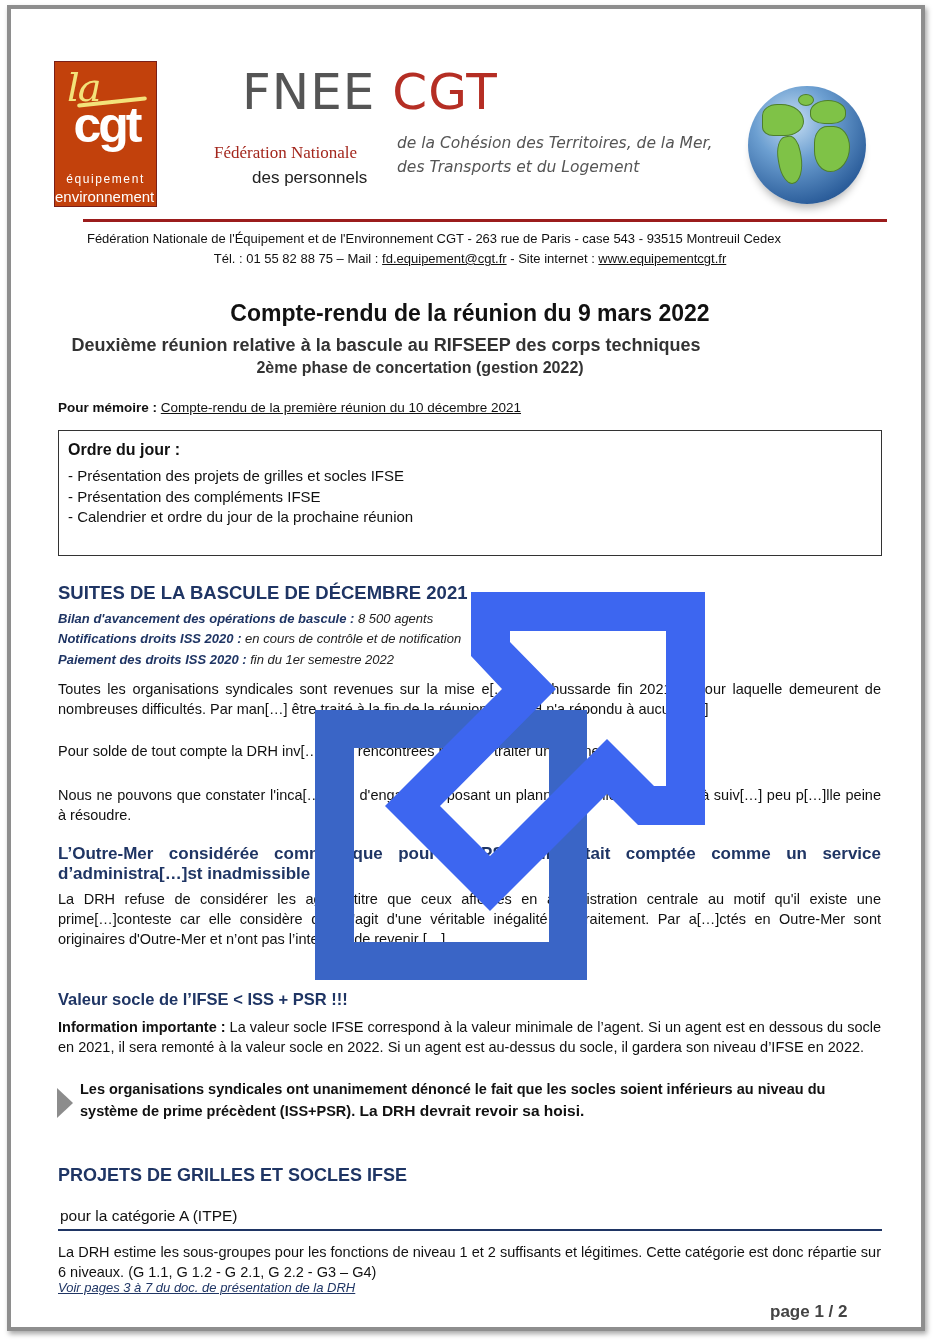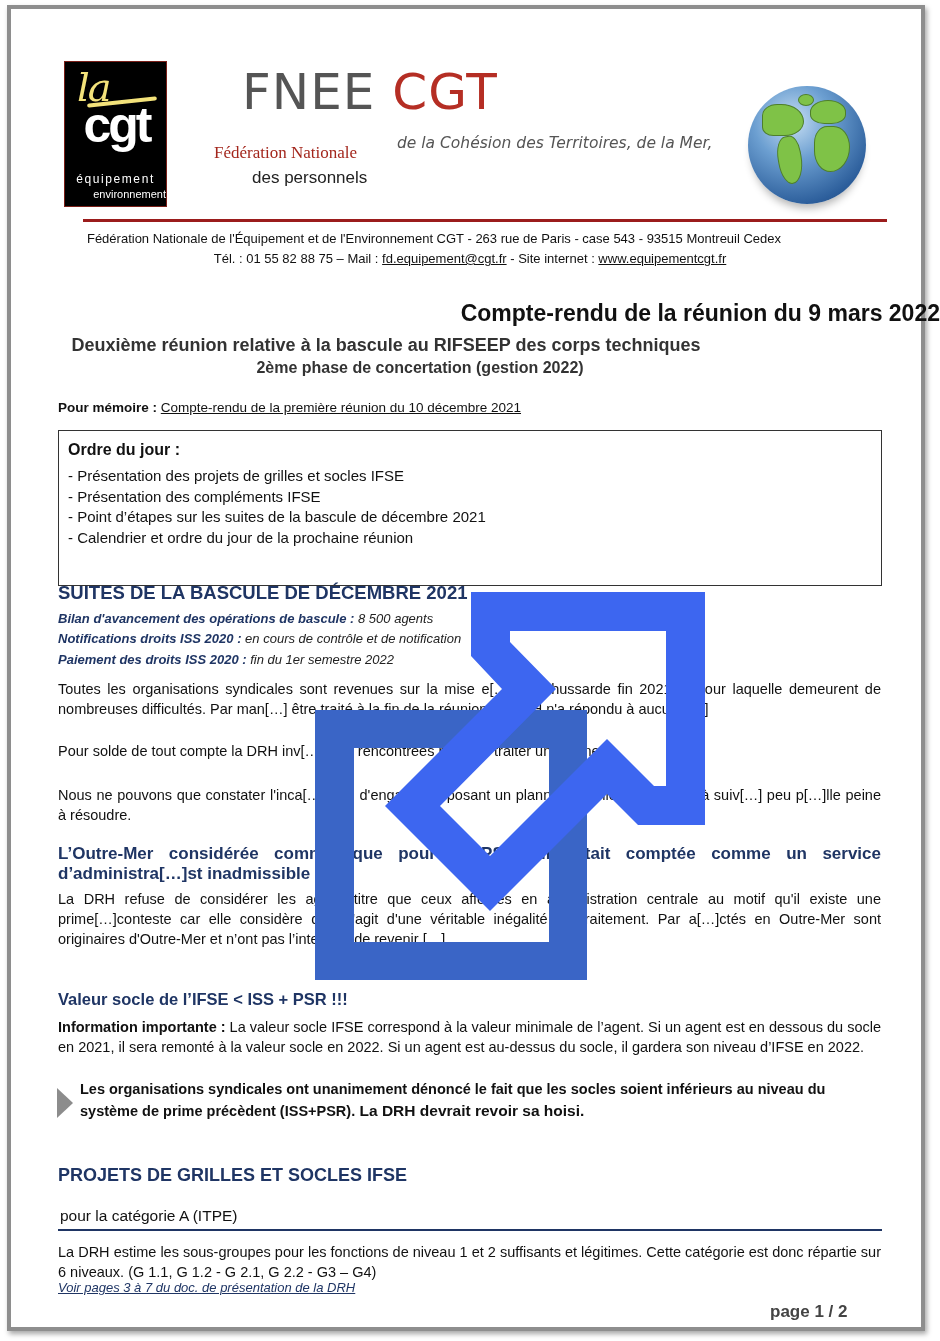--- a/index.html
+++ b/index.html
@@ -3,51 +3,51 @@
 <meta charset="utf-8">
 <style>
   html, body { margin:0; padding:0; }
   body { width:940px; height:1341px; background:#ffffff; position:relative; overflow:hidden;
          font-family:"Liberation Sans", sans-serif; color:#111; }
   .frame { position:absolute; left:7px; top:5px; width:918px; height:1326px;
            border:4px solid #8e8e8e; box-shadow: 2px 3px 5px rgba(0,0,0,0.35); background:#fff; box-sizing:border-box; }
   .abs { position:absolute; }
 
   
-  .logo { left:64px; top:61px; width:103px; height:146px; background:#000000; border:1px solid #7a1f18; box-sizing:border-box; }
+  .logo { left:54px; top:61px; width:103px; height:146px; background:#c2410c; border:1px solid #7a1f18; box-sizing:border-box; }
   .logo .la { position:absolute; left:12px; top:2px; font-family:"DejaVu Serif", serif; font-style:italic; font-size:40px; color:#f3e27a; letter-spacing:-2px; }
   .logo .la-stroke { position:absolute; left:22px; top:38px; width:70px; height:4px; background:#f3e27a; transform:rotate(-6deg); border-radius:2px; }
   .logo .cgt { position:absolute; left:2px; top:34px; width:99px; text-align:center; font-family:"Liberation Sans", sans-serif; font-weight:bold; font-size:50px; color:#fff; letter-spacing:-3px; }
   .logo .eq { position:absolute; left:0; top:110px; width:101px; text-align:center; font-size:12px; color:#fff; letter-spacing:1.6px; }
-  .logo .env { position:absolute; left:0; top:126px; width:101px; text-align:right; font-size:11px; color:#fff; }
+  .logo .env { position:absolute; left:0; top:126px; width:101px; text-align:left; font-size:15px; color:#fff; }
 
   .fnee { left:242px; top:62px; font-size:50px; font-family:"DejaVu Sans", sans-serif; color:#555; letter-spacing:1px; line-height:60px; }
   .fnee .cgt-red { color:#b52e24; }
   .fed1 { left:214px; top:143px; font-size:17px; color:#a3261c; font-family:Liberation Serif, serif; }
   .fed2 { left:252px; top:168px; font-size:17px; color:#222; font-family:"Liberation Sans", sans-serif; }
   .min { left:397px; top:131px; font-size:15.5px; line-height:24px; font-style:italic; color:#555; font-family:"DejaVu Sans", sans-serif; }
   .globe { left:748px; top:86px; width:118px; height:118px; border-radius:50%;
            background: radial-gradient(circle at 38% 30%, #c8dff3 0%, #6c9fd1 35%, #2d5f9c 75%, #1a3c6b 100%);
            box-shadow: 0 8px 8px -4px rgba(0,0,0,0.3); overflow:hidden; }
   .globe .land { position:absolute; background:#7fc247; border:1px solid #4e7f2b; }
   .hr-red { left:83px; top:219px; width:804px; height:3px; background:#9b1c1c; }
   .addr1 { left:0; width:868px; top:231px; text-align:center; font-size:13px; color:#111; }
   .addr2 { left:0; width:940px; top:251px; text-align:center; font-size:13px; color:#111; }
   .addr2 .u { text-decoration:underline; }
 
   
-  .title { left:0; width:940px; top:300px; text-align:right; font-weight:bold; font-size:23px; color:#111; }
+  .title { left:0; width:940px; top:300px; text-align:center; font-weight:bold; font-size:23px; color:#111; }
   .sub1 { left:0; width:772px; top:335px; text-align:center; font-weight:bold; font-size:18px; color:#333; }
   .sub2 { left:0; width:840px; top:359px; text-align:center; font-weight:bold; font-size:16px; color:#333; }
   .memo { left:58px; top:400px; font-size:13.5px; }
   .memo b { font-weight:bold; }
   .memo .u { text-decoration:underline; }
 
   
-  .agenda { left:58px; top:430px; width:824px; height:156px; border:1px solid #333; box-sizing:border-box; padding:10px 9px; }
+  .agenda { left:58px; top:430px; width:824px; height:126px; border:1px solid #333; box-sizing:border-box; padding:10px 9px; }
   .agenda .h { font-weight:bold; font-size:16px; margin-bottom:7px; }
   .agenda .it { font-size:15px; line-height:20.5px; }
 
   
   .sec { font-weight:bold; color:#1f3564; }
   .s1 { left:58px; top:582px; font-size:18.5px; }
   .bl { left:58px; font-size:13px; font-style:italic; color:#1f3564; }
   .bl b { font-weight:bold; }
   .bl span.v { color:#222; font-weight:normal; }
   .p { left:58px; width:823px; font-size:14.5px; line-height:20px; text-align:justify; color:#111; }
@@ -77,20 +77,21 @@
   <span class="cgt">cgt</span>
   <span class="eq">équipement</span>
   <span class="env">environnement</span>
 </div>
 
 <div class="abs fnee"><span>FNEE</span> <span class="cgt-red">CGT</span></div>
 <div class="abs fed1">Fédération Nationale</div>
 <div class="abs fed2">des personnels</div>
 <div class="abs min">
   <div>de la Cohésion des Territoires, de la Mer,</div>
+  <div>des Transports et du Logement</div>
 </div>
 
 <div class="abs globe">
   <div class="land" style="left:14px;top:18px;width:40px;height:30px;border-radius:40% 60% 50% 30%;"></div>
   <div class="land" style="left:30px;top:50px;width:22px;height:46px;border-radius:50% 40% 60% 50%;transform:rotate(-10deg);"></div>
   <div class="land" style="left:62px;top:14px;width:34px;height:22px;border-radius:50% 50% 40% 40%;"></div>
   <div class="land" style="left:66px;top:40px;width:34px;height:44px;border-radius:40% 50% 60% 50%;"></div>
   <div class="land" style="left:50px;top:8px;width:14px;height:10px;border-radius:50%;"></div>
 </div>
 
@@ -100,21 +101,20 @@
 
 <div class="abs title">Compte-rendu de la réunion du 9 mars 2022</div>
 <div class="abs sub1">Deuxième réunion relative à la bascule au RIFSEEP des corps techniques</div>
 <div class="abs sub2">2ème phase de concertation (gestion 2022)</div>
 <div class="abs memo"><b>Pour mémoire : </b><span class="u">Compte-rendu de la première réunion du 10 décembre 2021</span></div>
 
 <div class="abs agenda">
   <div class="h">Ordre du jour :</div>
   <div class="it">- Présentation des projets de grilles et socles IFSE</div>
   <div class="it">- Présentation des compléments IFSE</div>
-  <div class="it">- Point d’étapes sur les suites de la bascule de décembre 2021</div>
   <div class="it">- Calendrier et ordre du jour de la prochaine réunion</div>
 </div>
 
 <div class="abs sec s1">SUITES DE LA BASCULE DE DÉCEMBRE 2021</div>
 <div class="abs bl" style="top:611px"><b>Bilan d'avancement des opérations de bascule :</b><span class="v"> 8 500 agents</span></div>
 <div class="abs bl" style="top:631px"><b>Notifications droits ISS 2020 :</b><span class="v"> en cours de contrôle et de notification</span></div>
 <div class="abs bl" style="top:652px"><b>Paiement des droits ISS 2020 :</b><span class="v"> fin du 1er semestre 2022</span></div>
 
 <div class="abs p" style="top:679px">Toutes les organisations syndicales sont revenues sur la mise e[…] à la hussarde fin 2021 et pour laquelle demeurent de nombreuses difficultés. Par man[…] être traité à la fin de la réunion, la DRH n'a répondu à aucune[…]</div>
 <div class="abs p" style="top:741px">Pour solde de tout compte la DRH inv[…]ultés rencontrées pour les traiter une à une !</div>

